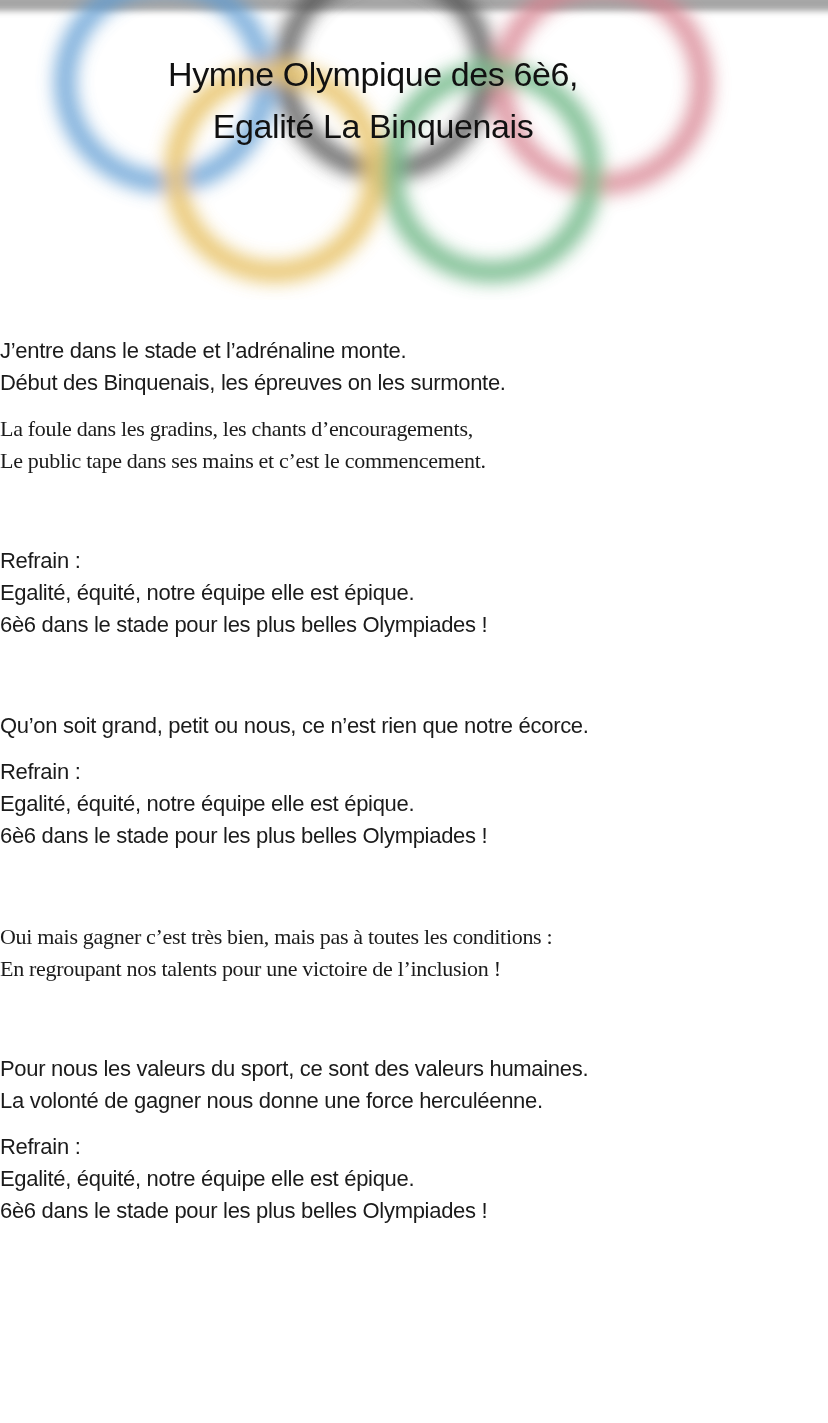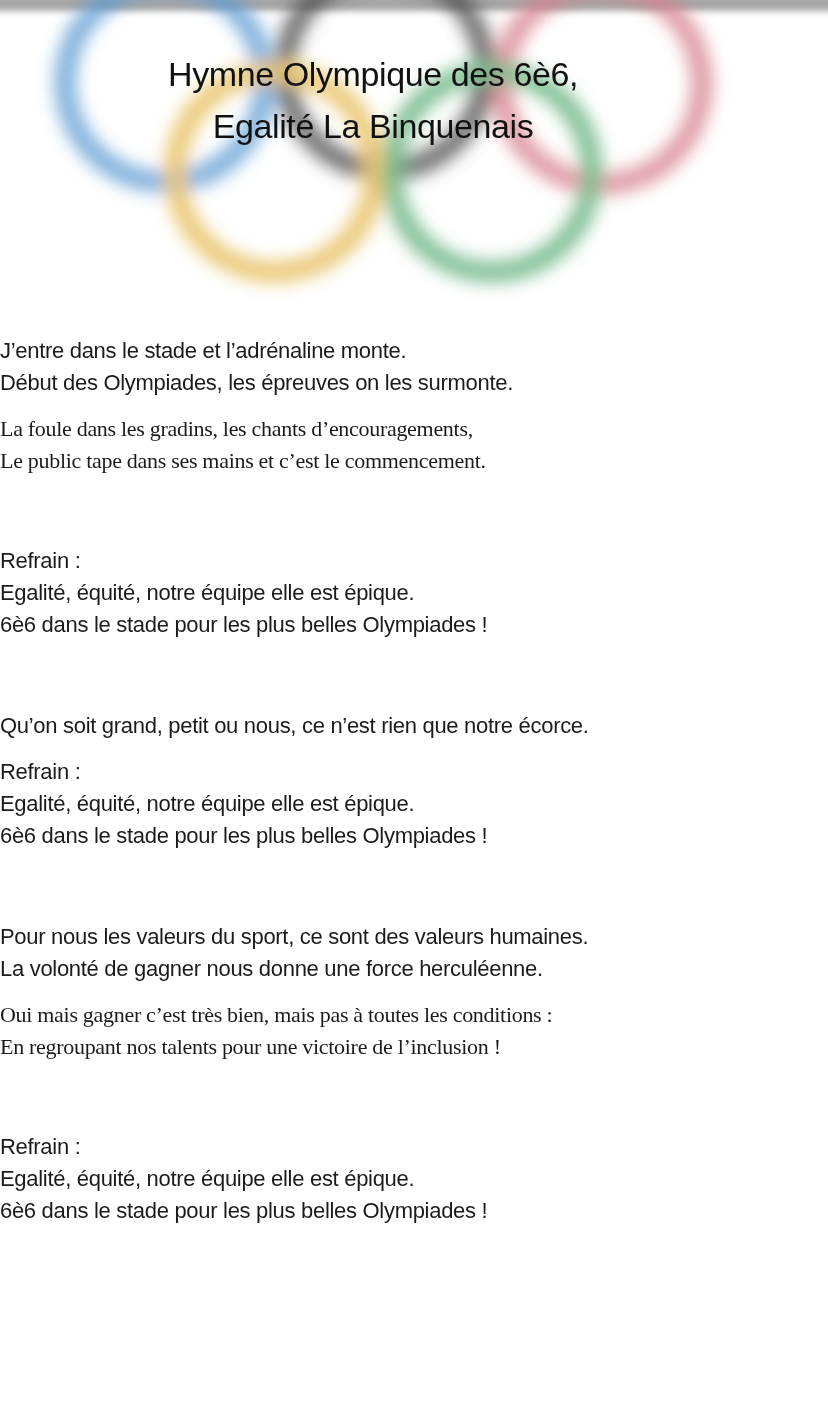--- a/index.html
+++ b/index.html
@@ -86,21 +86,21 @@
     <div class="title">
       <div>Hymne Olympique des 6è6,</div>
       <div>Egalité La Binquenais</div>
     </div>
   </div>
 
   <div class="lyrics">
 
     <div class="stanza m-small">
       <div class="line">J’entre dans le stade et l’adrénaline monte.</div>
-      <div class="line">Début des Olympiades, les épreuves on les surmonte.</div>
+      <div class="line">Début des Binquenais, les épreuves on les surmonte.</div>
     </div>
 
     <div class="stanza m-verse">
       <div class="line">La foule dans les gradins, les chants d’encouragements,</div>
       <div class="line">Le public tape dans ses mains et c’est le commencement.</div>
     </div>
 
     <div class="stanza m-refrain">
       <div class="line">Refrain :</div>
       <div class="line">Egalité, équité, notre équipe elle est épique.</div>
@@ -111,28 +111,28 @@
       <div class="line">Qu’on soit grand, petit ou nous, ce n’est rien que notre écorce.</div>
     </div>
 
 
     <div class="stanza m-refrain">
       <div class="line">Refrain :</div>
       <div class="line">Egalité, équité, notre équipe elle est épique.</div>
       <div class="line">6è6 dans le stade pour les plus belles Olympiades !</div>
     </div>
 
+    <div class="stanza m-verse">
+      <div class="line">Oui mais gagner c’est très bien, mais pas à toutes les conditions :</div>
+      <div class="line">En regroupant nos talents pour une victoire de l’inclusion !</div>
+    </div>
+
     <div class="stanza m-small">
       <div class="line">Pour nous les valeurs du sport, ce sont des valeurs humaines.</div>
       <div class="line">La volonté de gagner nous donne une force herculéenne.</div>
-    </div>
-
-    <div class="stanza m-verse">
-      <div class="line">Oui mais gagner c’est très bien, mais pas à toutes les conditions :</div>
-      <div class="line">En regroupant nos talents pour une victoire de l’inclusion !</div>
     </div>
 
     <div class="stanza">
       <div class="line">Refrain :</div>
       <div class="line">Egalité, équité, notre équipe elle est épique.</div>
       <div class="line">6è6 dans le stade pour les plus belles Olympiades !</div>
     </div>
 
   </div>
 </div>

